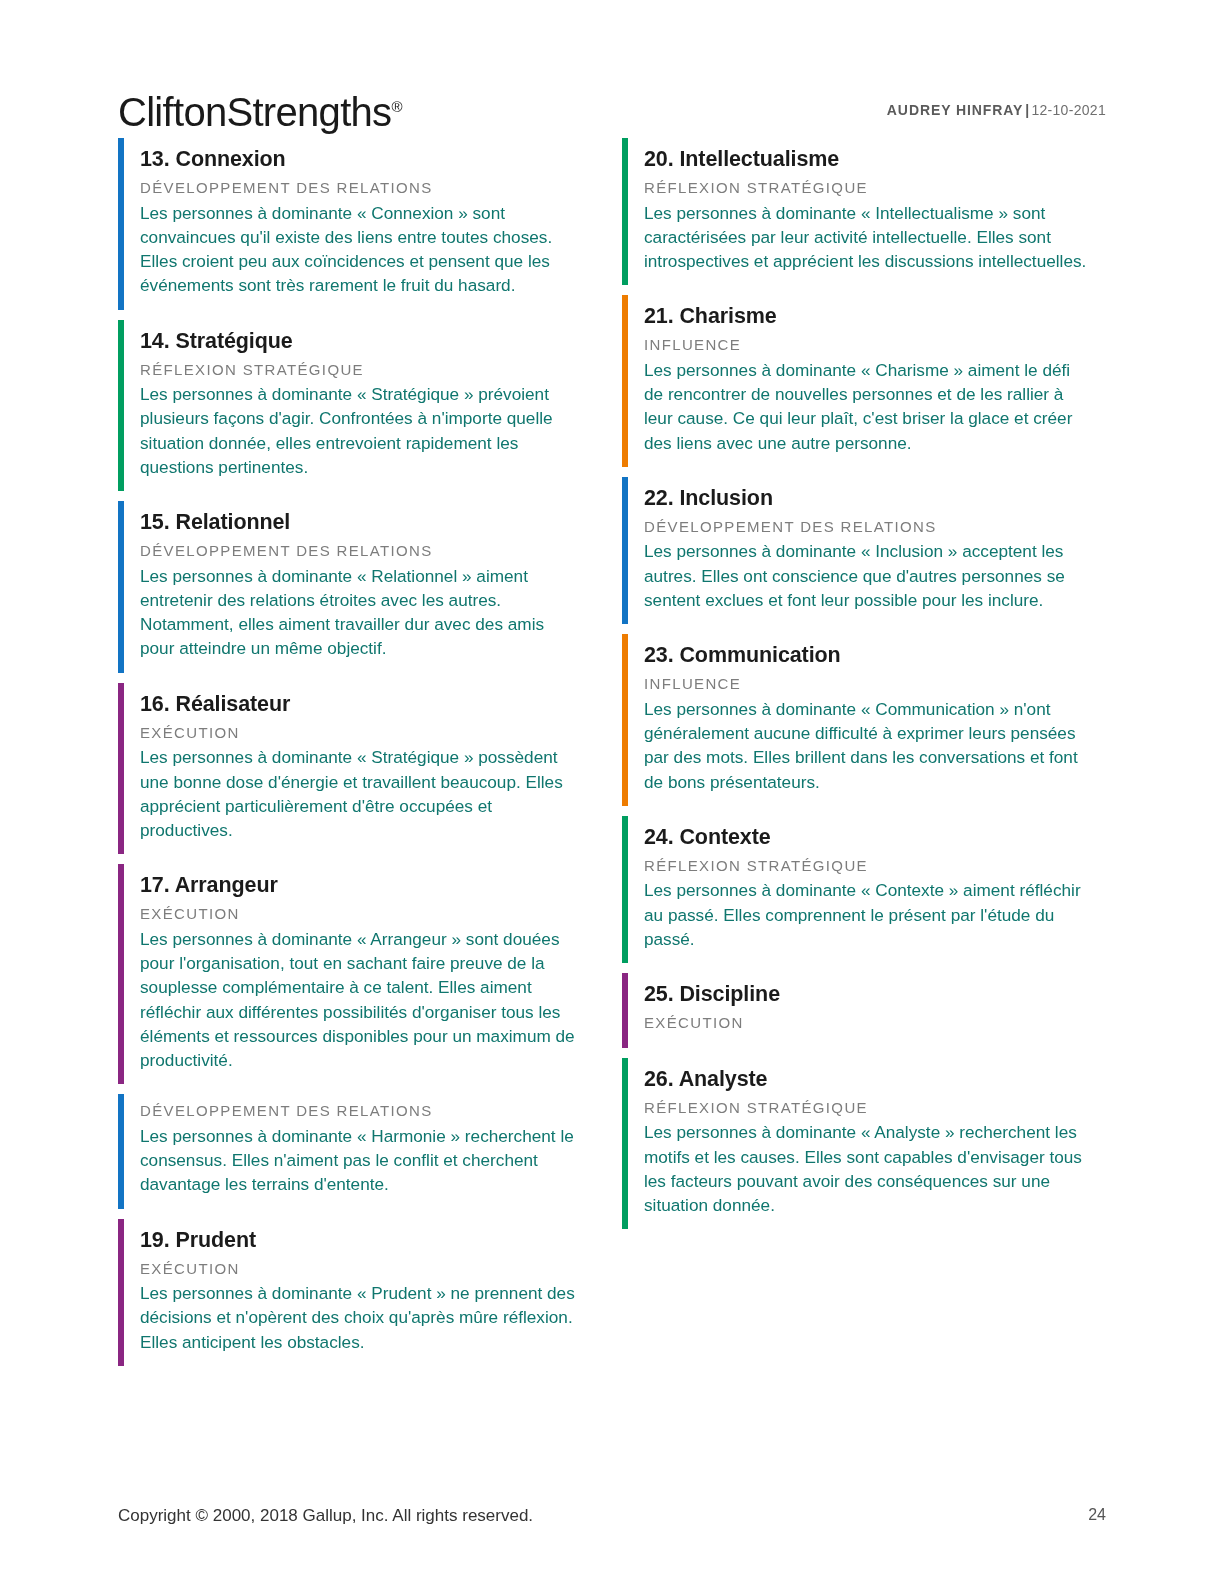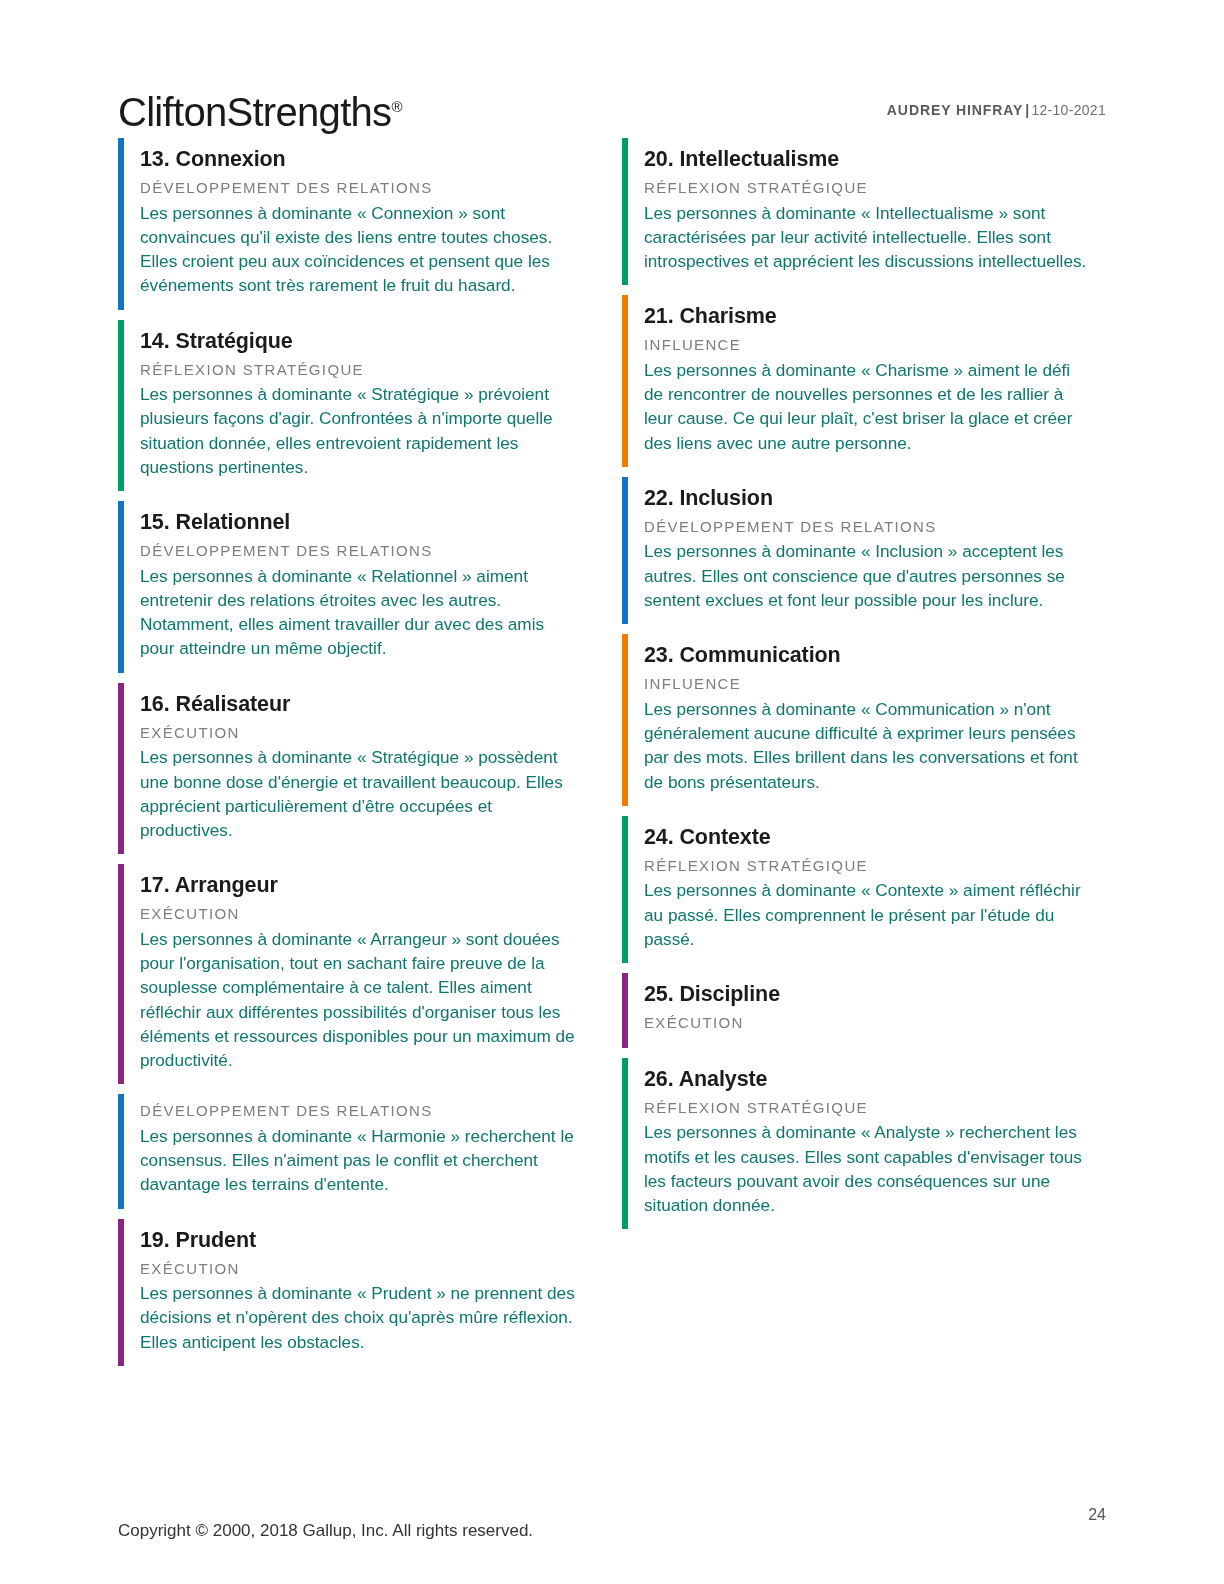--- a/index.html
+++ b/index.html
@@ -129,21 +129,20 @@
     bottom: 56px;
     height: 22px;
     font-size: 17px;
     color: #333333;
   }
   .page-footer .copyright {
     position: absolute;
     left: 0;
     top: 0;
     white-space: nowrap;
-    margin-top: 15px;
   }
   .page-footer .pagenum {
     position: absolute;
     right: 0;
     top: 0;
     font-size: 16px;
     color: #555;
   }
 </style>
 </head>

